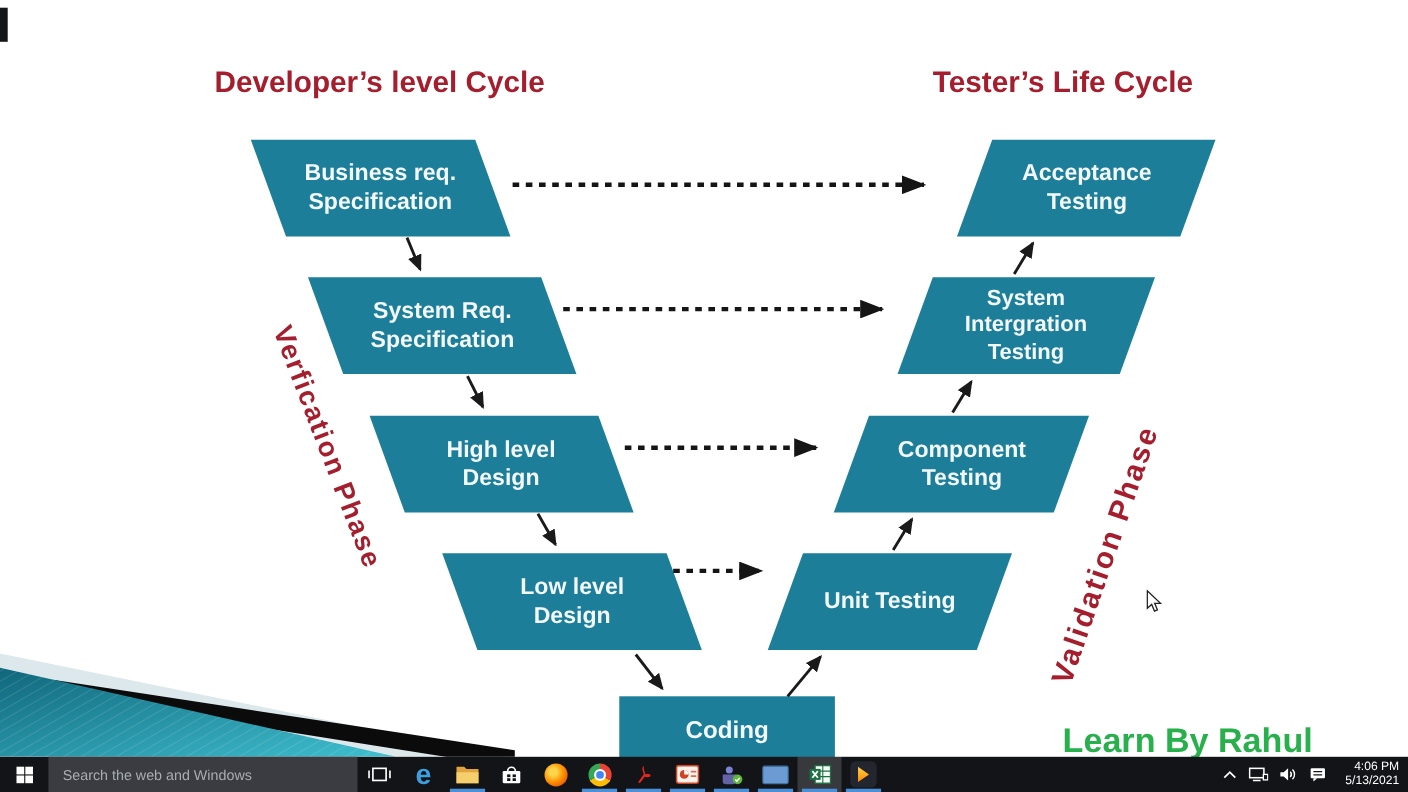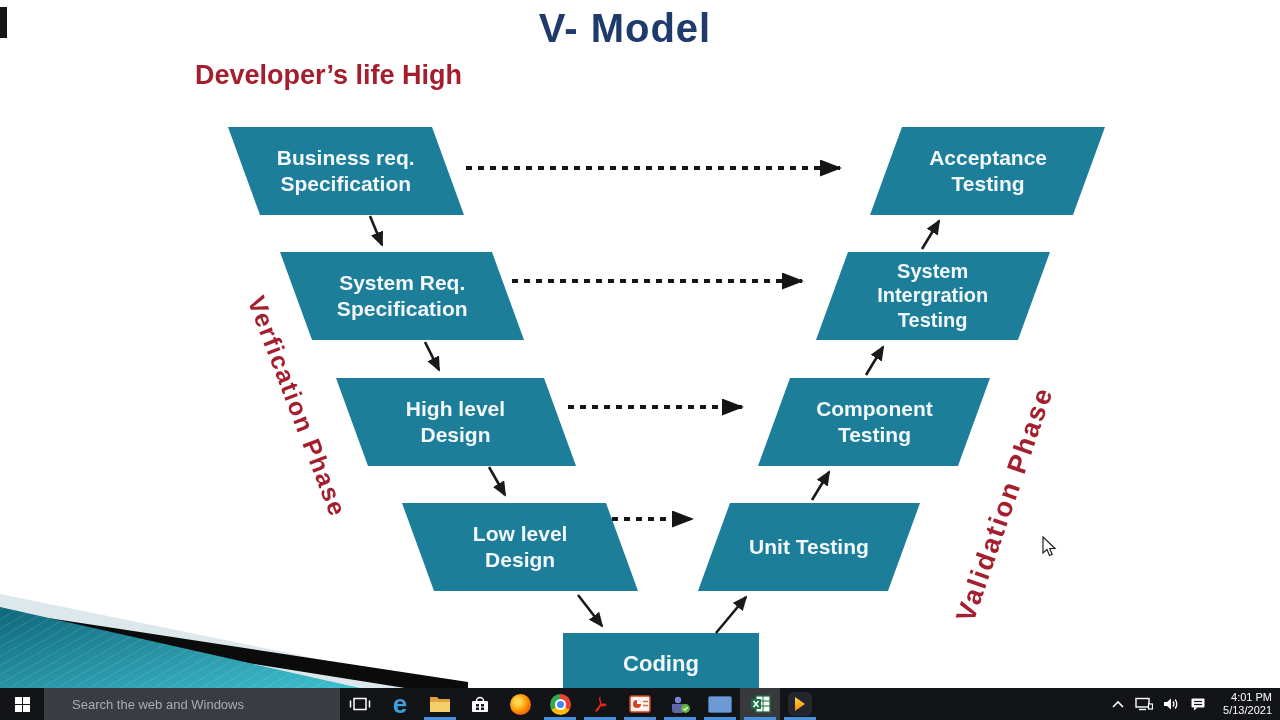--- a/index.html
+++ b/index.html
@@ -57,21 +57,21 @@
   
   .taskbar{
     position:absolute;left:0;bottom:0;width:1280px;height:32px;background:#121418;
     z-index:20;display:flex;align-items:stretch;color:#fff;
   }
   .tb-start{width:44px;display:flex;align-items:center;justify-content:center;}
   .winlogo{display:grid;grid-template-columns:7px 7px;grid-template-rows:7px 7px;gap:1px;}
   .winlogo i{background:#fff;display:block;}
   .tb-search{
     width:268px;background:#3a3c42;display:flex;align-items:center;
-    padding-left:28px;color:#a9adb2;font-size:13px;
+    padding-left:13px;color:#a9adb2;font-size:13px;
   }
   .tb-btn{width:40px;display:flex;align-items:center;justify-content:center;position:relative;}
   .tb-app{width:40px;display:flex;align-items:center;justify-content:center;position:relative;}
   .tb-app.running::after{
     content:"";position:absolute;left:4px;right:4px;bottom:0;height:3px;background:#4a90d9;
   }
   .tb-app.active{background:rgba(255,255,255,.16);}
   .edge-e{font-size:26px;font-weight:bold;color:#3f9ede;line-height:1;}
   .chrome{width:21px;height:21px;border-radius:50%;position:relative;
     background:conic-gradient(#ea4335 0 120deg,#fbbc05 0 240deg,#34a853 0 360deg);}
@@ -87,22 +87,22 @@
   .tray .ticon{display:flex;align-items:center;justify-content:center;}
   .clock{font-size:11px;line-height:13px;text-align:right;min-width:56px;}
 
   .cursor{position:absolute;left:1042px;top:536px;z-index:30;}
 </style>
 </head>
 <body>
 
 <div class="slide">
 
-  <div class="slide-title">V- Model</div>
-  <div class="heading" id="heading-dev">Developer’s life High</div>
+  <div class="heading" id="heading-dev">Developer’s level Cycle</div>
+  <div class="heading" id="heading-test">Tester’s Life Cycle</div>
 
   <div class="pbox skew-l" id="box-business">
     <span class="lbl">Business req.
 Specification</span>
   </div>
   <div class="pbox skew-l" id="box-sysreq">
     <span class="lbl">System Req.
 Specification</span>
   </div>
   <div class="pbox skew-l" id="box-highlevel">
@@ -169,20 +169,21 @@
     <line x1="370" y1="216" x2="382" y2="245" stroke="#1a1a1a" stroke-width="2.6" marker-end="url(#mSolid)"></line>
     <line x1="425" y1="342" x2="439" y2="370" stroke="#1a1a1a" stroke-width="2.6" marker-end="url(#mSolid)"></line>
     <line x1="489" y1="467" x2="505" y2="495" stroke="#1a1a1a" stroke-width="2.6" marker-end="url(#mSolid)"></line>
     <line x1="578" y1="595" x2="602" y2="626" stroke="#1a1a1a" stroke-width="2.6" marker-end="url(#mSolid)"></line>
     <line x1="716" y1="633" x2="746" y2="597" stroke="#1a1a1a" stroke-width="2.6" marker-end="url(#mSolid)"></line>
     <line x1="812" y1="500" x2="829" y2="472" stroke="#1a1a1a" stroke-width="2.6" marker-end="url(#mSolid)"></line>
     <line x1="866" y1="375" x2="883" y2="347" stroke="#1a1a1a" stroke-width="2.6" marker-end="url(#mSolid)"></line>
     <line x1="922" y1="249" x2="939" y2="221" stroke="#1a1a1a" stroke-width="2.6" marker-end="url(#mSolid)"></line>
   </svg>
 
+  <div class="watermark">Learn By Rahul</div>
   <div class="artifact"></div>
 </div>
 
 <div class="taskbar">
 
   <div class="tb-start">
     <span class="winlogo">
         <i></i>
         <i></i>
         <i></i>
@@ -311,21 +312,21 @@
     </span>
     <span class="ticon">
       <svg width="16" height="14" viewBox="0 0 16 14">
         <rect x="1.5" y="1.5" width="13" height="9" rx="1" fill="#fff"></rect>
         <line x1="4" y1="4.5" x2="12" y2="4.5" stroke="#121418" stroke-width="1.2"></line>
         <line x1="4" y1="7.5" x2="12" y2="7.5" stroke="#121418" stroke-width="1.2"></line>
         <polygon points="4,10.5 4,13.5 7.5,10.5" fill="#fff"></polygon>
       </svg>
     </span>
     <span class="clock">
-      <div>4:01 PM</div>
+      <div>4:06 PM</div>
       <div>5/13/2021</div>
     </span>
   </div>
 </div>
 
 <div class="cursor">
   <svg width="15" height="21" viewBox="0 0 15 21">
     <path d="M1,1 L1,17 L5,13.5 L7.5,19.5 L10.2,18.4 L7.7,12.5 L13,12.5 Z" fill="#fff" stroke="#222" stroke-width="1.2"></path>
   </svg>
 </div>

